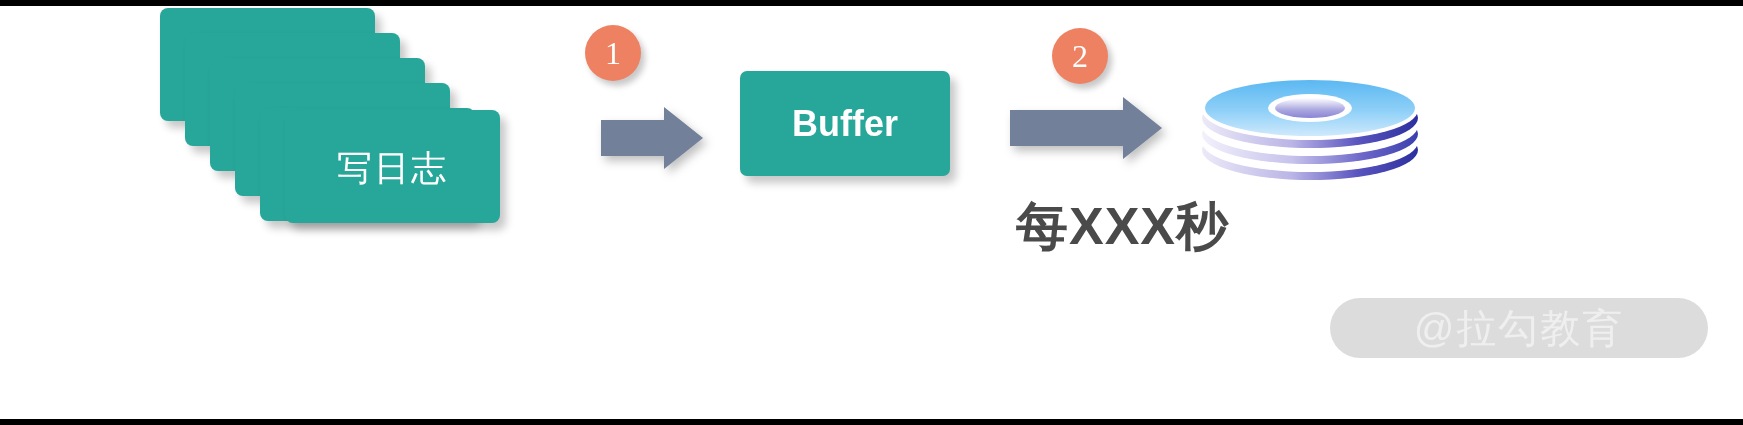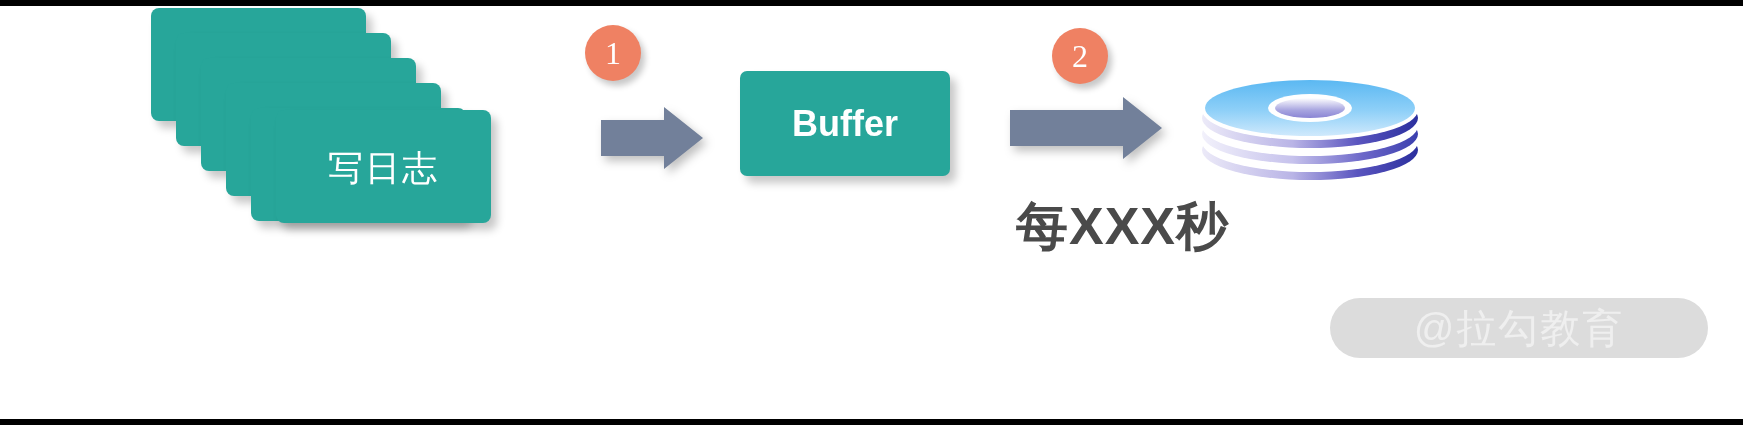--- a/index.html
+++ b/index.html
@@ -24,21 +24,21 @@
     left: 0;
     width: 1743px;
     background: #000000;
   }
   .bar-top    { top: 0;    height: 6px; }
   .bar-bottom { bottom: 0; height: 6px; }
 
   
   #log-stack {
     position: absolute;
-    left: 151px;
+    left: 160px;
     top: 8px;
     width: 345px;
     height: 215px;
   }
   .log-card {
     position: absolute;
     width: 215px;
     height: 113px;
     background: #27a69a;
     border-radius: 8px;

